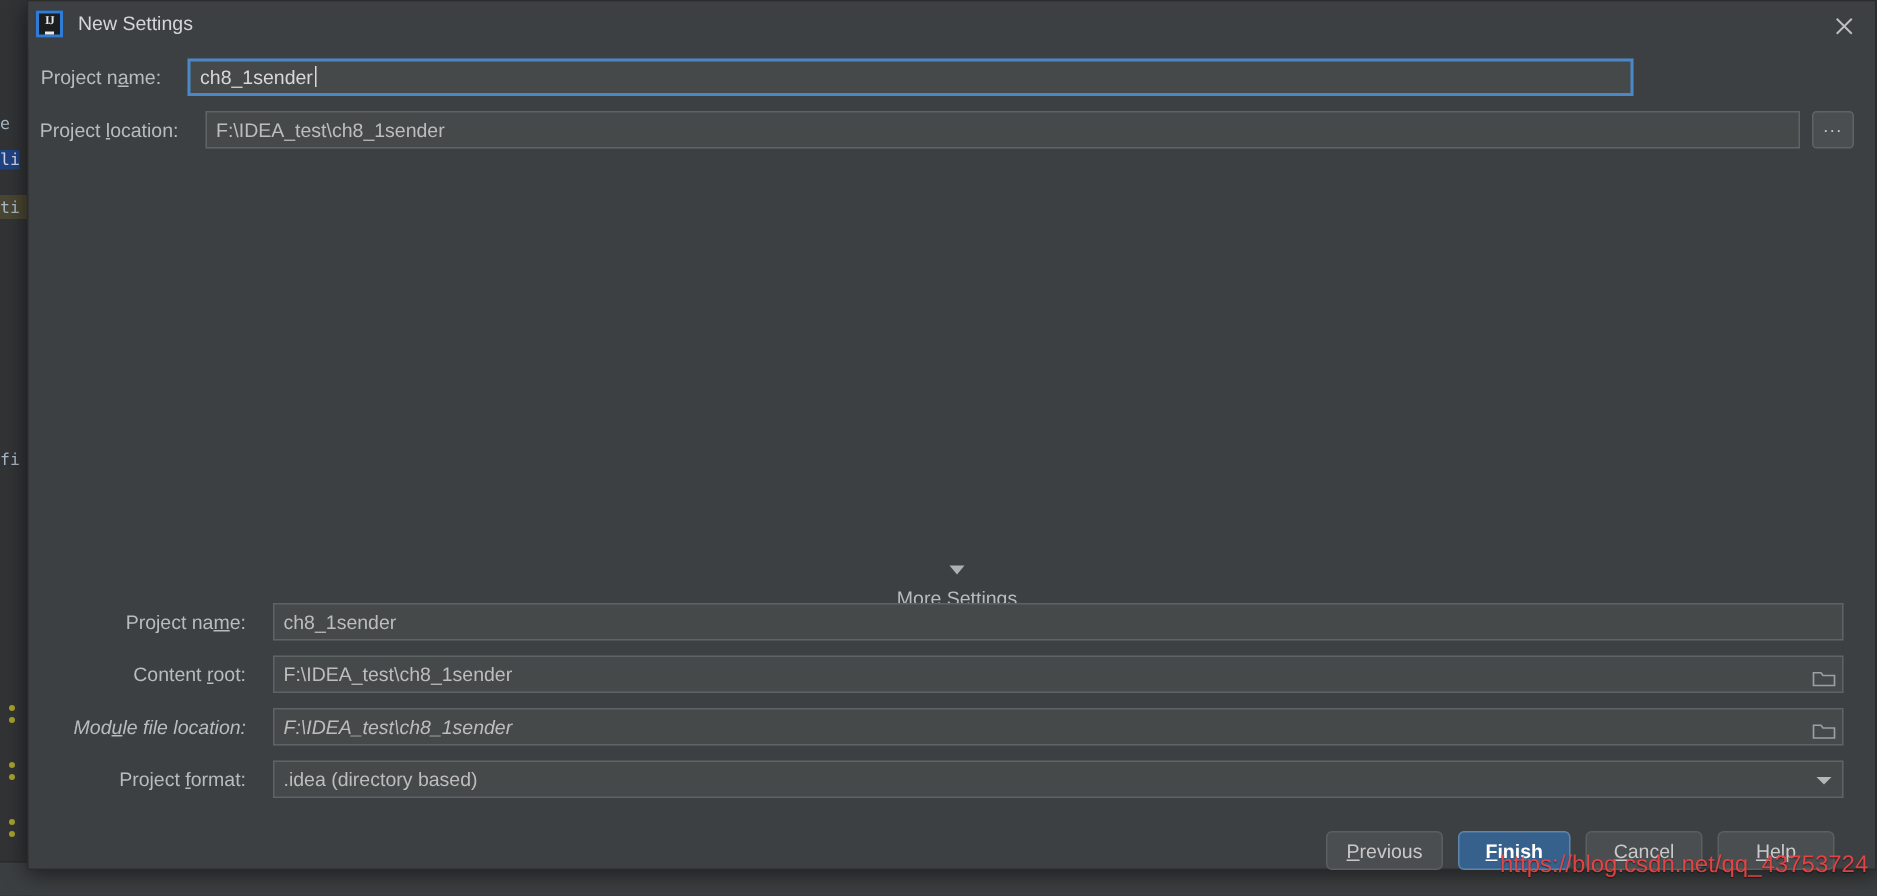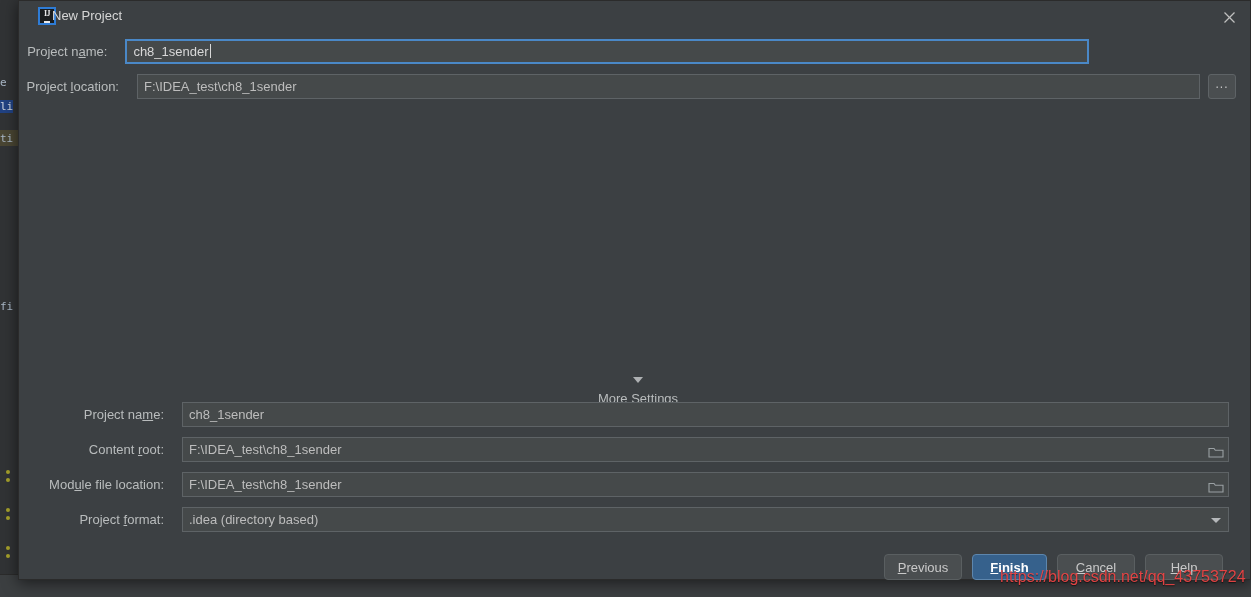--- a/index.html
+++ b/index.html
@@ -99,21 +99,21 @@
   }
 
   
   .titlebar {
     position: relative;
     height: 31px;
     background: #3c4043;
   }
   .title-icon {
     position: absolute;
-    left: 19px; top: 6px;
+    left: 5px; top: 6px;
     width: 18px; height: 18px;
     background: #1b1d1e;
     border: 2px solid #2e7cd6;
     box-sizing: border-box;
     display: flex;
     align-items: center;
     justify-content: center;
   }
   .title-icon-inner {
     font-family: "Liberation Serif", serif;
@@ -330,21 +330,21 @@
   </div>
   <div class="bg-bottom-bar"></div>
 </div>
 
 <div id="dialog">
 
   <div class="titlebar">
     <div class="title-icon">
       <span class="title-icon-inner">IJ</span>
     </div>
-    <div class="title-text">New Project</div>
+    <div class="title-text">New Settings</div>
     <div class="close-btn">
       <svg width="13" height="13" viewBox="0 0 13 13" aria-hidden="true">
         <line x1="1.5" y1="1.5" x2="11.5" y2="11.5" stroke="#bfbfbf" stroke-width="1.3"></line>
         <line x1="11.5" y1="1.5" x2="1.5" y2="11.5" stroke="#bfbfbf" stroke-width="1.3"></line>
       </svg>
     </div>
   </div>
 
   <div class="form-row" style="left:0px; top:38px; width:1070px;">
     <div class="field-label" style="width:100px;"><span>Project n</span><u>a</u><span>me:</span></div>
@@ -375,21 +375,21 @@
     <div class="text-field" style="margin-left:18px; width:1047px;">
       <span>F:\IDEA_test\ch8_1sender</span>
       <span class="field-icon-btn">
         <svg width="16" height="13" viewBox="0 0 16 13" aria-hidden="true">
           <path d="M1 2.5 L6 2.5 L7.3 4.3 L15 4.3 L15 11 L1 11 Z" fill="none" stroke="#9aa0a3" stroke-width="1.1"></path>
         </svg>
       </span>
     </div>
   </div>
 
-  <div class="form-row" style="left:0px; top:471px; width:1233px;">
+  <div class="form-row" style="left:0px; top:471px; width:1233px;font-style:italic;">
     <div class="field-label" style="width:145px;"><span>Mod</span><u>u</u><span>le file location:</span></div>
     <div class="text-field" style="margin-left:18px; width:1047px;">
       <span>F:\IDEA_test\ch8_1sender</span>
       <span class="field-icon-btn">
         <svg width="16" height="13" viewBox="0 0 16 13" aria-hidden="true">
           <path d="M1 2.5 L6 2.5 L7.3 4.3 L15 4.3 L15 11 L1 11 Z" fill="none" stroke="#9aa0a3" stroke-width="1.1"></path>
         </svg>
       </span>
     </div>
   </div>

